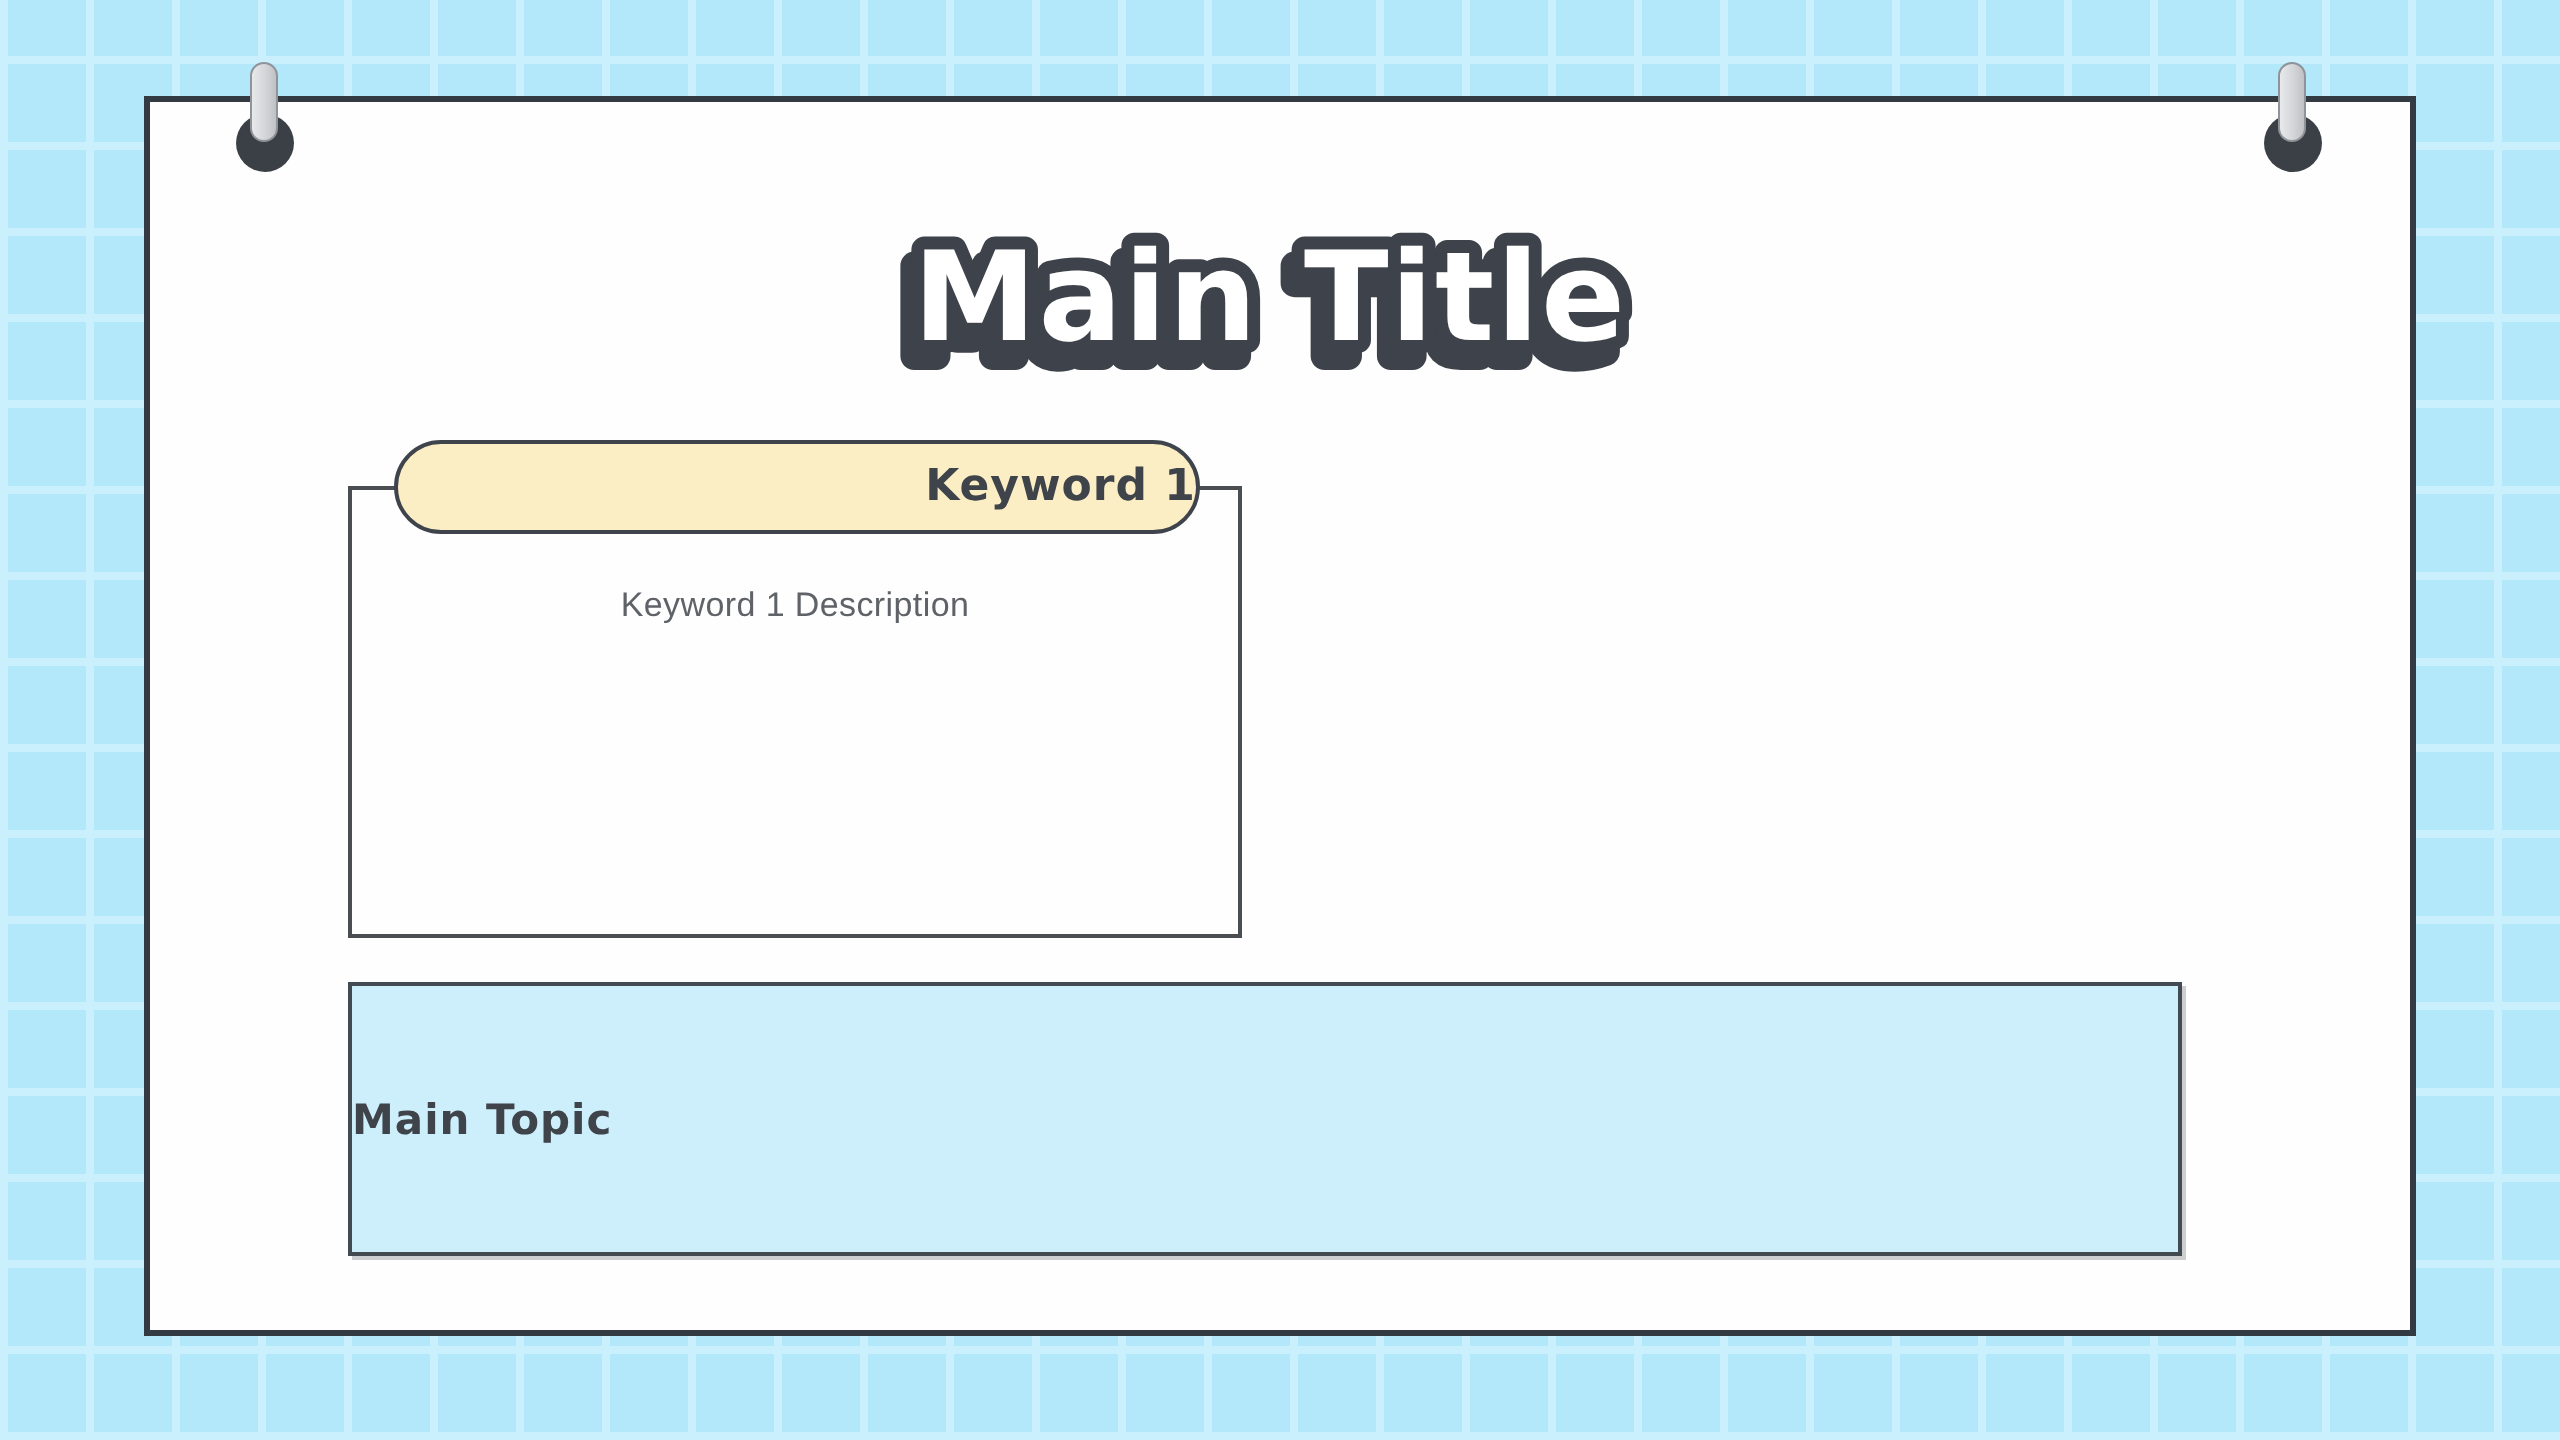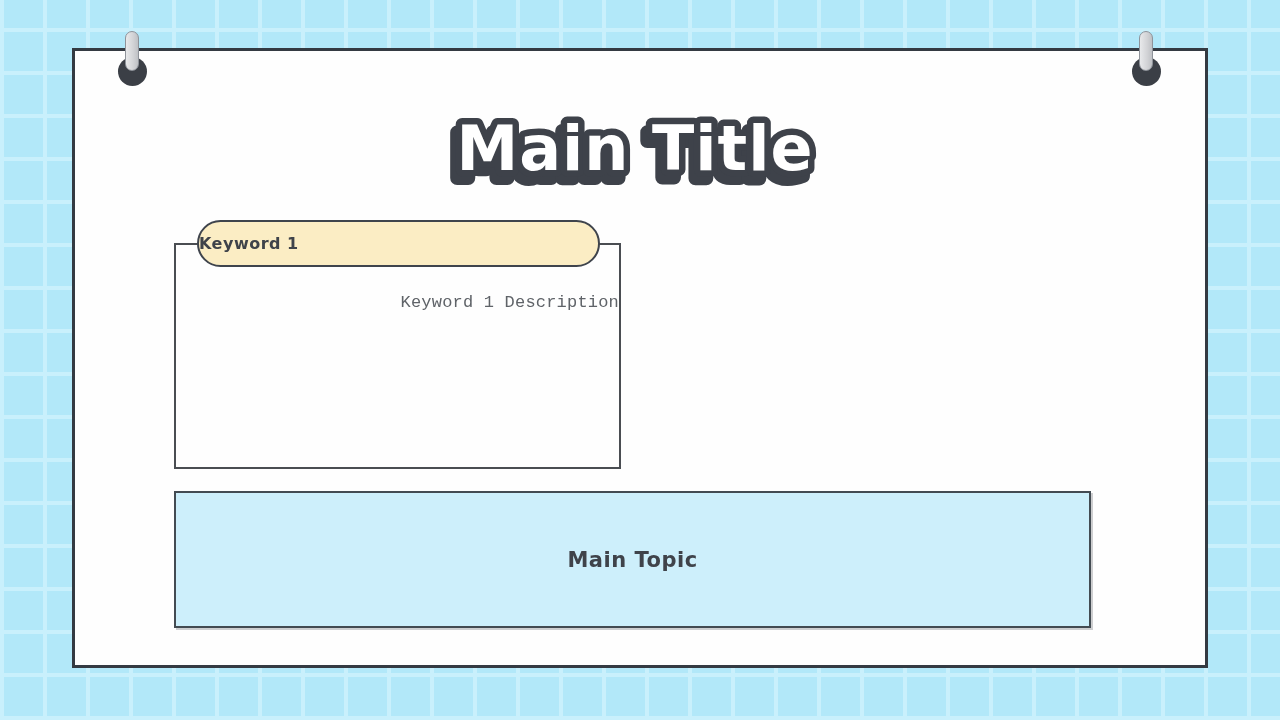--- a/index.html
+++ b/index.html
@@ -70,52 +70,52 @@
   .box-right { left: 643px; top: 243px; width: 448px; height: 226px; }
 
   .keyword-pill {
     position: absolute;
     top: 220px;
     height: 47px;
     border: 2.5px solid #3f444c;
     border-radius: 24px;
     display: flex;
     align-items: center;
-    justify-content: flex-start;
+    justify-content: flex-end;
     z-index: 3;
     font-family: "DejaVu Sans", sans-serif;
     font-weight: bold;
-    font-size: 16px;
+    font-size: 22px;
     color: #3f434a;
     letter-spacing: 0.5px;
   }
   .pill-1 { left: 197px; width: 403px; background: #fbedc4; }
   .pill-2 { left: 666px; width: 403px; background: #fdbeb9; }
 
   .description {
     position: absolute;
     width: 100%;
     top: 48px;
-    text-align: right;
-    font-family: Liberation Mono, monospace;
+    text-align: center;
+    font-family: Liberation Sans, sans-serif;
     font-size: 17px;
     color: #5f6368;
     letter-spacing: 0.2px;
   }
 
   .main-topic-box {
     position: absolute;
     left: 174px; top: 491px;
     width: 917px; height: 137px;
     background: #cdeffb;
     border: 2px solid #434b52;
     box-shadow: 2px 2px 0 rgba(60,65,70,0.25);
     display: flex;
     align-items: center;
-    justify-content: center;
+    justify-content: flex-start;
     z-index: 2;
     font-family: "DejaVu Sans", sans-serif;
     font-weight: bold;
     font-size: 21px;
     color: #3f434a;
     letter-spacing: 0.5px;
   }
 </style>
 </head>
 <body>

